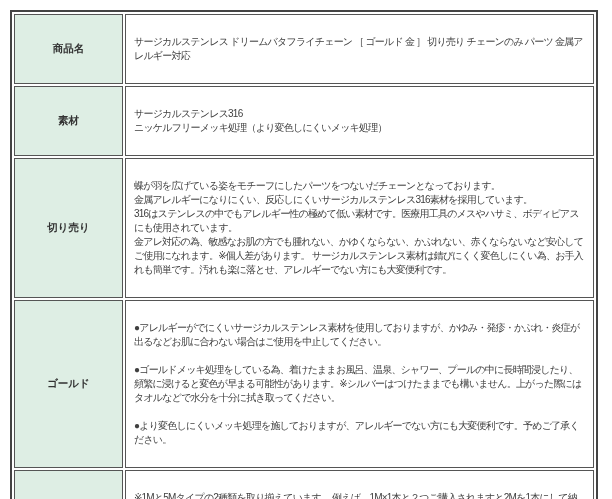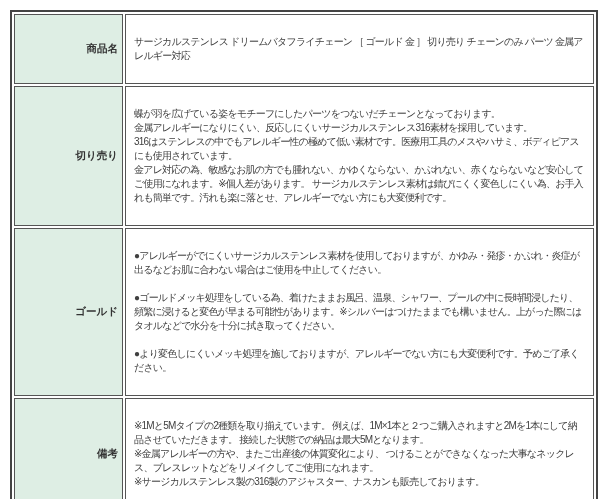--- a/index.html
+++ b/index.html
@@ -35,21 +35,21 @@
   table.spec td{
     border:1px solid var(--border);
     box-sizing:border-box;
     vertical-align:middle;
   }
   table.spec th{
     background:var(--header-bg);
     color:var(--header-text);
     font-size:10.5px;
     font-weight:bold;
-    text-align:right;
+    text-align:center;
     padding:6px 4px;
   }
   table.spec td{
     color:var(--text);
     font-size:10px;
     line-height:14px;
     letter-spacing:-0.8px;
     text-align:left;
     padding:20px 8px;
     white-space:pre-line;
@@ -65,20 +65,25 @@
     <colgroup>
       <col class="label-col">
       <col>
     </colgroup>
     <tbody>
       <tr>
         <th>商品名</th>
         <td>サージカルステンレス ドリームバタフライチェーン ［ ゴールド 金 ］ 切り売り チェーンのみ パーツ 金属アレルギー対応</td>
       </tr>
       <tr>
+        <th>素材</th>
+        <td>サージカルステンレス316
+ニッケルフリーメッキ処理（より変色しにくいメッキ処理）</td>
+      </tr>
+      <tr>
         <th>切り売り</th>
         <td>蝶が羽を広げている姿をモチーフにしたパーツをつないだチェーンとなっております。
 金属アレルギーになりにくい、反応しにくいサージカルステンレス316素材を採用しています。
 316はステンレスの中でもアレルギー性の極めて低い素材です。医療用工具のメスやハサミ、ボディピアスにも使用されています。
 金アレ対応の為、敏感なお肌の方でも腫れない、かゆくならない、かぶれない、赤くならないなど安心してご使用になれます。※個人差があります。 サージカルステンレス素材は錆びにくく変色しにくい為、お手入れも簡単です。汚れも楽に落とせ、アレルギーでない方にも大変便利です。</td>
       </tr>
       <tr>
         <th>ゴールド</th>
         <td>●アレルギーがでにくいサージカルステンレス素材を使用しておりますが、かゆみ・発疹・かぶれ・炎症が出るなどお肌に合わない場合はご使用を中止してください。
 

